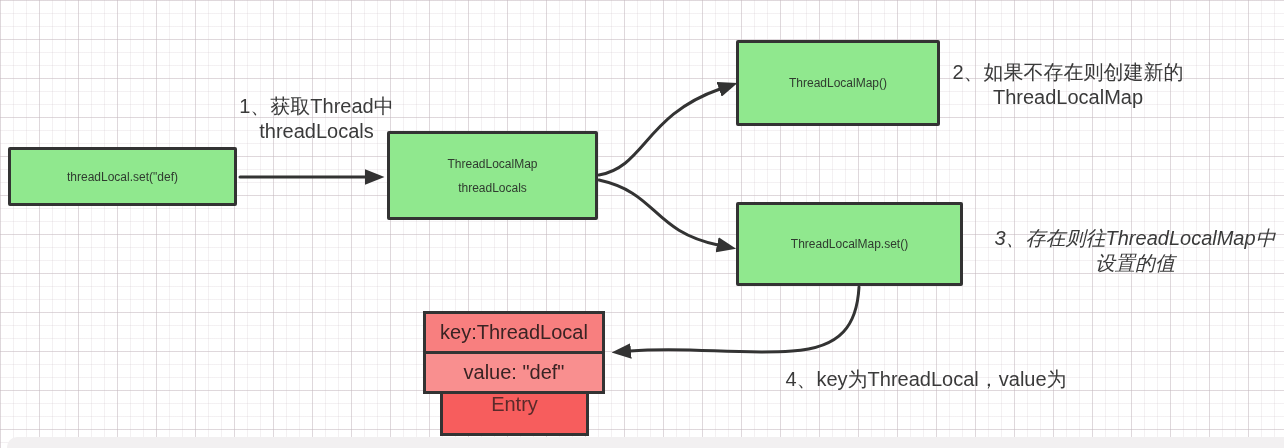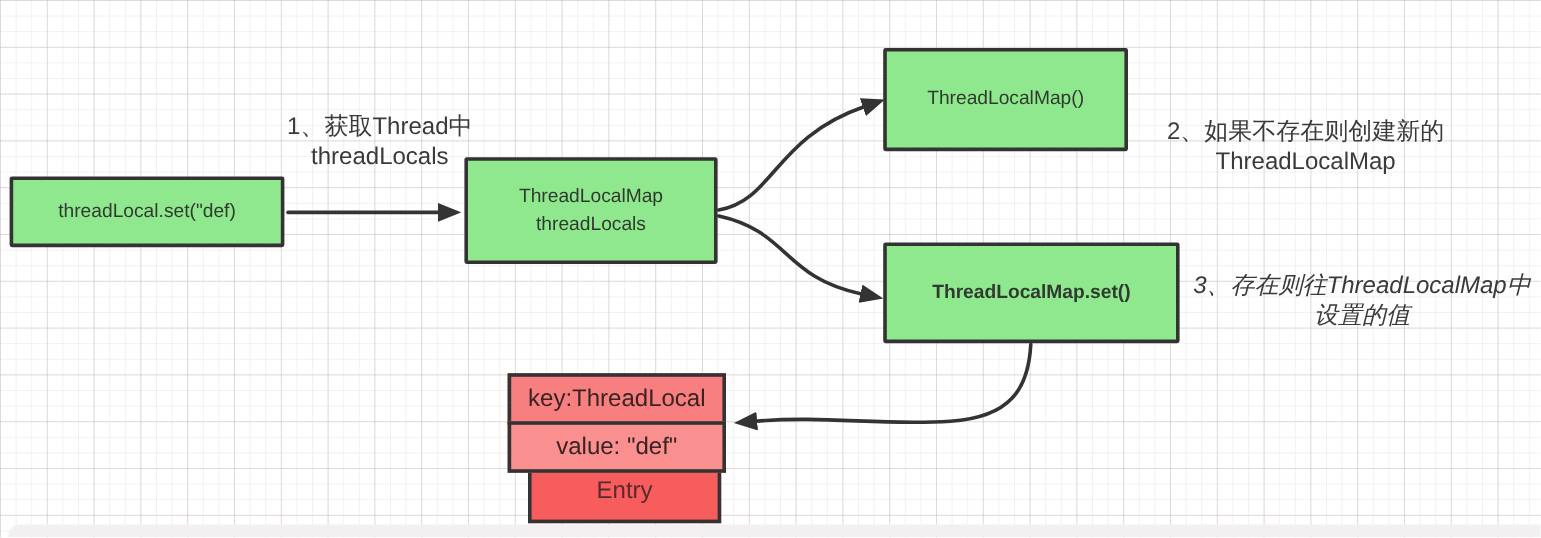--- a/index.html
+++ b/index.html
@@ -29,73 +29,73 @@
     z-index: 5;
     pointer-events: none;
   }
   .node {
     position: absolute;
     box-sizing: border-box;
     border: 3px solid #333333;
     border-radius: 2px;
     background: #90e88e;
     color: #2f3b2f;
-    font-size: 16px;
+    font-size: 12px;
     line-height: 24px;
     display: flex;
     flex-direction: column;
     align-items: center;
     justify-content: center;
     text-align: center;
     z-index: 10;
   }
   .node-start   { left: 8px;   top: 147px; width: 229px; height: 59px; }
   .node-map     { left: 387px; top: 131px; width: 211px; height: 89px; }
   .node-create  { left: 736px; top: 40px;  width: 204px; height: 86px; }
-  .node-set     { left: 736px; top: 202px; width: 247px; height: 84px; font-weight: bold; }
+  .node-set     { left: 736px; top: 202px; width: 227px; height: 84px; }
 
   .entry-row {
     position: absolute;
     box-sizing: border-box;
     border: 3px solid #333333;
     color: #3a2323;
     font-size: 20px;
     display: flex;
     align-items: center;
     justify-content: center;
     text-align: center;
     z-index: 12;
   }
   .entry-key   { left: 423px; top: 311px; width: 182px; height: 43px; background: #f87f7f; }
   .entry-value { left: 423px; top: 351px; width: 182px; height: 43px; background: #f98f8f; }
   .entry-title {
     position: absolute;
-    left: 440px; top: 390px; width: 161px; height: 46px;
+    left: 440px; top: 390px; width: 149px; height: 46px;
     box-sizing: border-box;
     border: 3px solid #333333;
     background: #f75d5d;
     color: #5a2a2a;
     font-size: 20px;
     display: flex;
-    align-items: center;
+    align-items: flex-start;
     justify-content: center;
     padding-bottom: 7px;
     z-index: 11;
   }
   .annotation {
     position: absolute;
     color: #3a3a3a;
     font-size: 20px;
     line-height: 25px;
     text-align: center;
     white-space: nowrap;
     z-index: 8;
   }
   .ann-1 { left: 234px; top: 94px;  width: 165px; }
-  .ann-2 { left: 968px; top: 60px;  width: 240px; margin-top: 38px; }
+  .ann-2 { left: 948px; top: 60px;  width: 240px; }
   .ann-3 { left: 986px; top: 226px; width: 298px; font-style: italic; }
   .ann-4 { left: 778px; top: 367px; width: 296px; }
 
   .bottom-edge {
     position: absolute;
     left: 7px; bottom: 0;
     width: 1277px; height: 11px;
     background: #f2f0f1;
     border-top-left-radius: 10px;
     z-index: 20;
@@ -153,17 +153,18 @@
   </div>
   <div class="annotation ann-2">
     <div>2、如果不存在则创建新的</div>
     <div>ThreadLocalMap</div>
   </div>
   <div class="annotation ann-3">
     <div>3、存在则往ThreadLocalMap中</div>
     <div>设置的值</div>
   </div>
   <div class="annotation ann-4">
+    <div>4、key为ThreadLocal，value为</div>
   </div>
 
   <div class="bottom-edge"></div>
 
 </div>
 
 </body></html>

